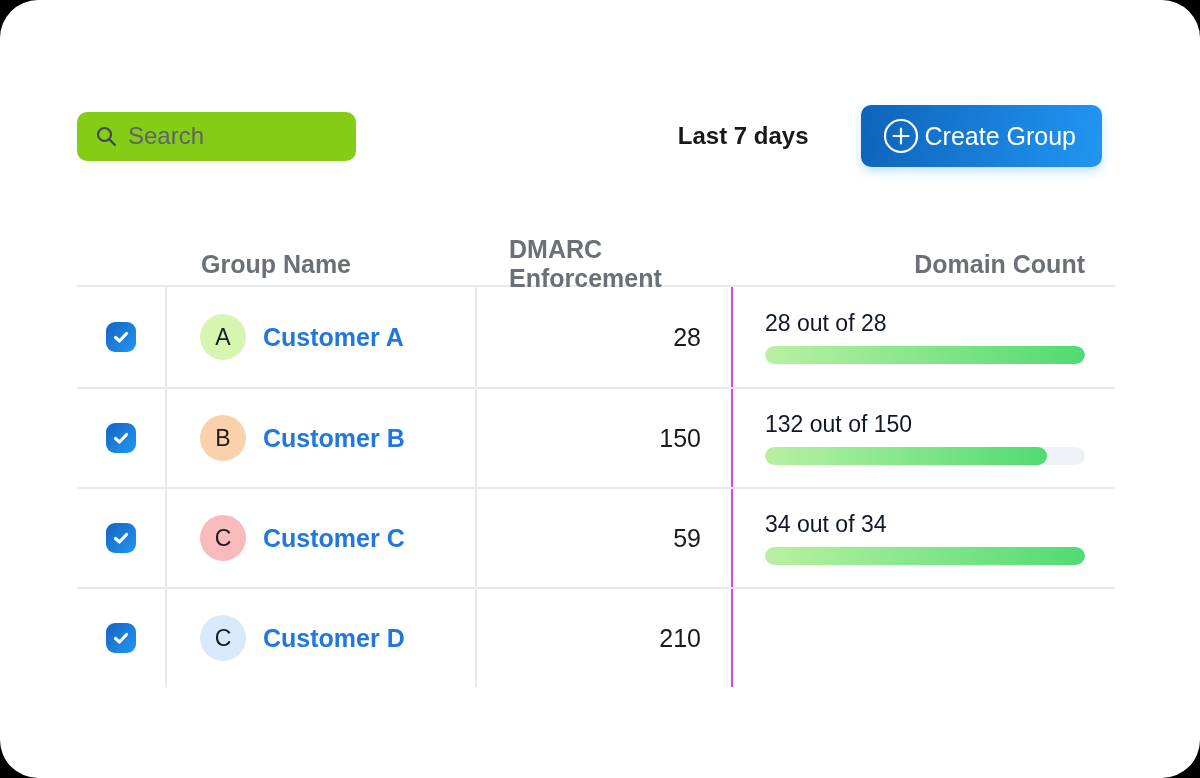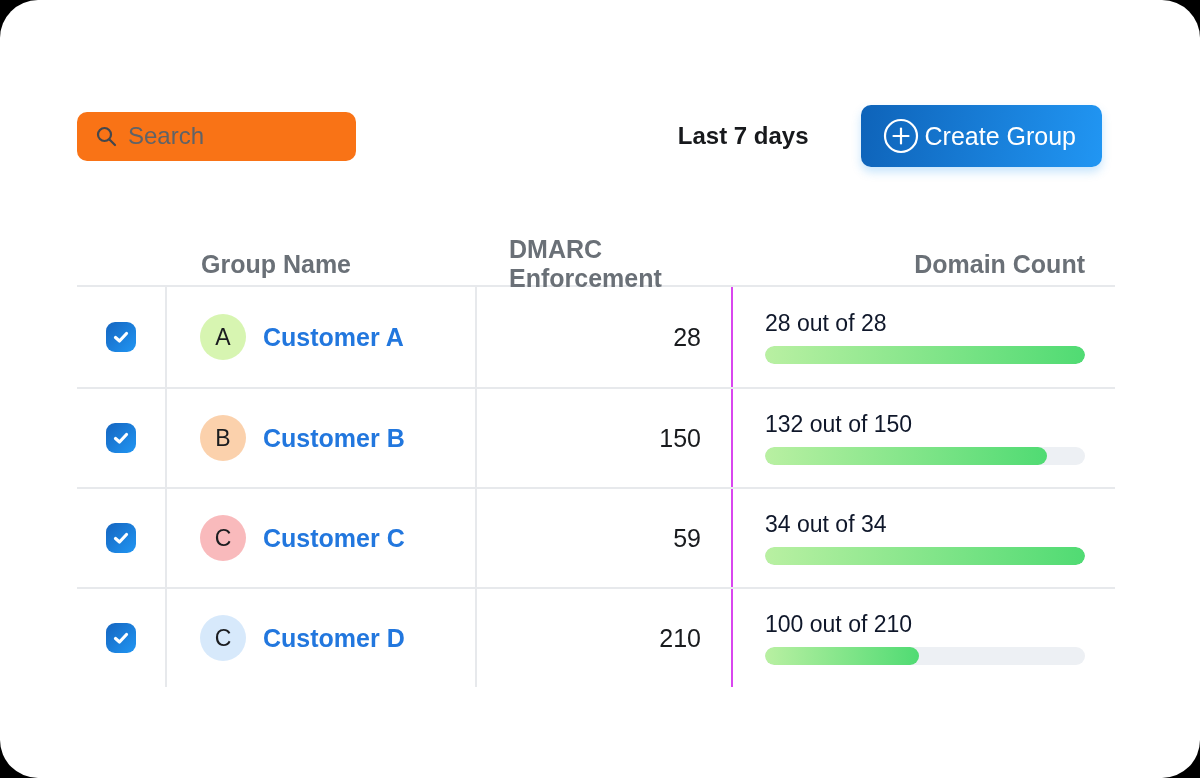--- a/index.html
+++ b/index.html
@@ -21,21 +21,21 @@
   .toolbar {
     display: flex;
     align-items: center;
     margin: 105px 98px 0 77px;
     height: 62px;
   }
   .search-box {
     display: flex;
     align-items: center;
     width: 279px; height: 49px;
-    background: #f97316;
+    background: #84cc16;
     border-radius: 10px;
     padding: 0 14px 0 17px;
     gap: 10px;
   }
   .search-box svg { flex: 0 0 auto; }
   .search-input {
     border: none; outline: none; background: transparent;
     font-family: "Liberation Sans", sans-serif;
     font-size: 24px; color: #3c4046;
     width: 100%;
@@ -247,25 +247,17 @@
     </div>
     <div class="cell cell-group">
       <div class="avatar" style="background: rgb(215, 233, 251);">
         <span>C</span>
       </div>
       <a class="customer-link">Customer D</a>
     </div>
     <div class="cell cell-domain">
       <span class="domain-count">210</span>
     </div>
-    <div class="cell cell-dmarc">
-      <div class="dmarc-wrap">
-        <div class="dmarc-label">100 out of 210</div>
-        <div class="progress-track">
-          <div class="progress-fill" style="width: 48%;"></div>
-        </div>
-      </div>
-    </div>
   </div>
 </div>
   </div>
 
 </div>
 
 </body></html>

